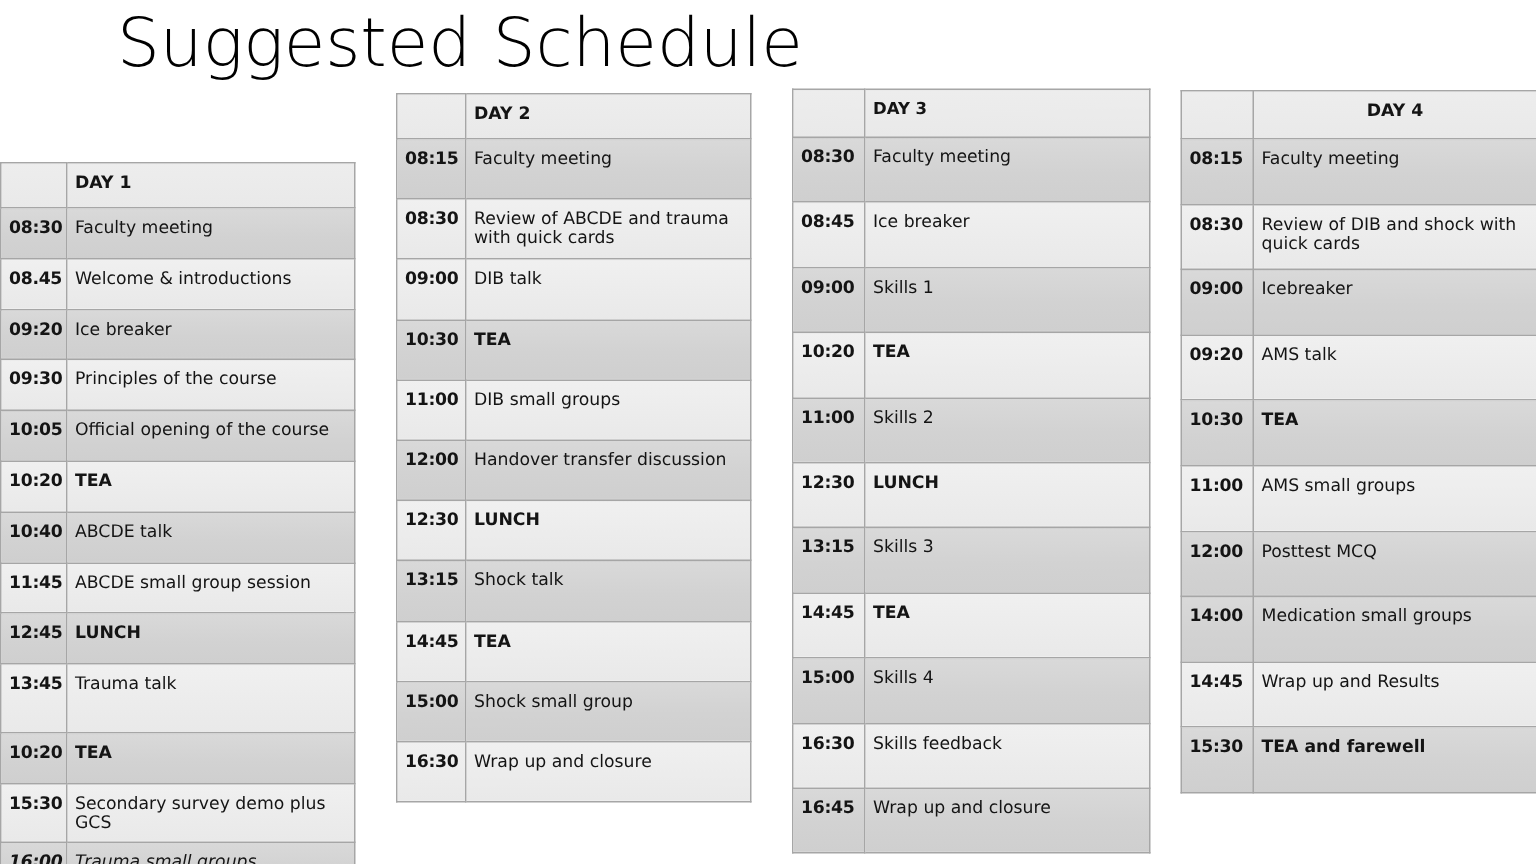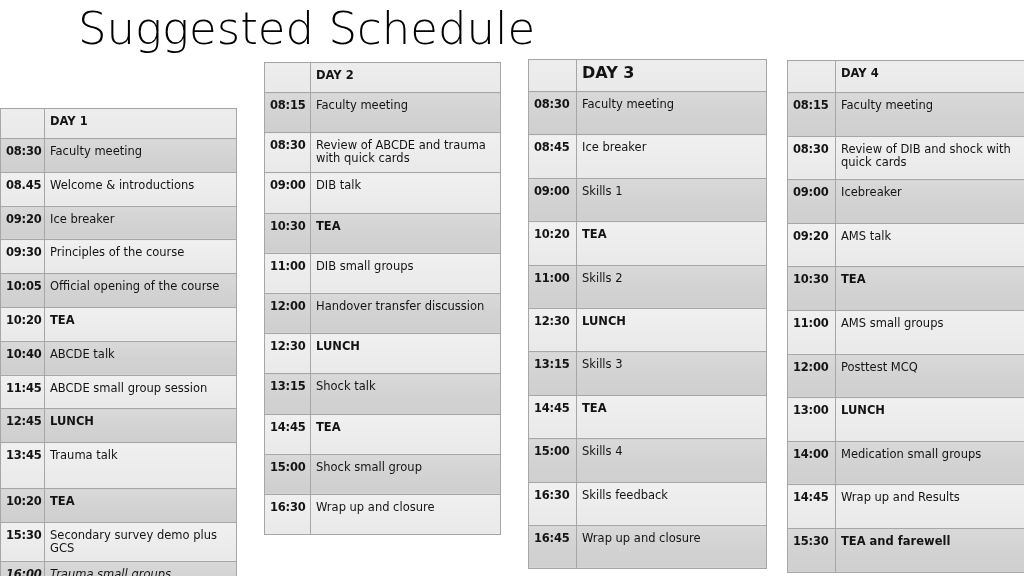--- a/index.html
+++ b/index.html
@@ -186,21 +186,21 @@
   </table>
 
   <table class="sched-table" id="tbl2">
     <colgroup>
         <col style="width:48px">
         <col style="width:190px">
       </colgroup>
     <tbody>
         <tr class="r-head" style="height: 32px;">
           <td class="tcol"></td>
-          <td class="headlabel" style="font-size: 16px;">DAY 3</td>
+          <td class="headlabel" style="font-size: 11px;">DAY 3</td>
         </tr>
         <tr class="r-dark" style="height: 43.4px;">
           <td class="tcol">08:30</td>
           <td class="acol">Faculty meeting</td>
         </tr>
         <tr class="r-light" style="height: 43.4px; border-radius: 13px;">
           <td class="tcol">08:45</td>
           <td class="acol">Ice breaker</td>
         </tr>
         <tr class="r-dark" style="height: 43.4px;">
@@ -243,21 +243,21 @@
   </table>
 
   <table class="sched-table" id="tbl3">
     <colgroup>
         <col style="width:48px">
         <col style="width:189px">
       </colgroup>
     <tbody>
         <tr class="r-head" style="height: 32px;">
           <td class="tcol"></td>
-          <td class="headlabel" style="font-size: 11.5px;">DAY 4</td>
+          <td class="headlabel" style="font-size: 11.5px; text-align: center;">DAY 4</td>
         </tr>
         <tr class="r-dark" style="height: 43.6px;">
           <td class="tcol">08:15</td>
           <td class="acol">Faculty meeting</td>
         </tr>
         <tr class="r-light" style="height: 43.6px;">
           <td class="tcol">08:30</td>
           <td class="acol">Review of DIB and shock with quick cards</td>
         </tr>
         <tr class="r-dark" style="height: 43.6px;">
@@ -273,24 +273,20 @@
           <td class="acol bold">TEA</td>
         </tr>
         <tr class="r-light" style="height: 43.6px;">
           <td class="tcol">11:00</td>
           <td class="acol">AMS small groups</td>
         </tr>
         <tr class="r-dark" style="height: 43.6px;">
           <td class="tcol">12:00</td>
           <td class="acol">Posttest MCQ</td>
         </tr>
-        <tr class="r-light" style="height: 43.6px;">
-          <td class="tcol">13:00</td>
-          <td class="acol bold">LUNCH</td>
-        </tr>
         <tr class="r-dark" style="height: 43.6px;">
           <td class="tcol">14:00</td>
           <td class="acol">Medication small groups</td>
         </tr>
         <tr class="r-light" style="height: 43.6px;">
           <td class="tcol">14:45</td>
           <td class="acol">Wrap up and Results</td>
         </tr>
         <tr class="r-dark" style="height: 43.6px;">
           <td class="tcol">15:30</td>

